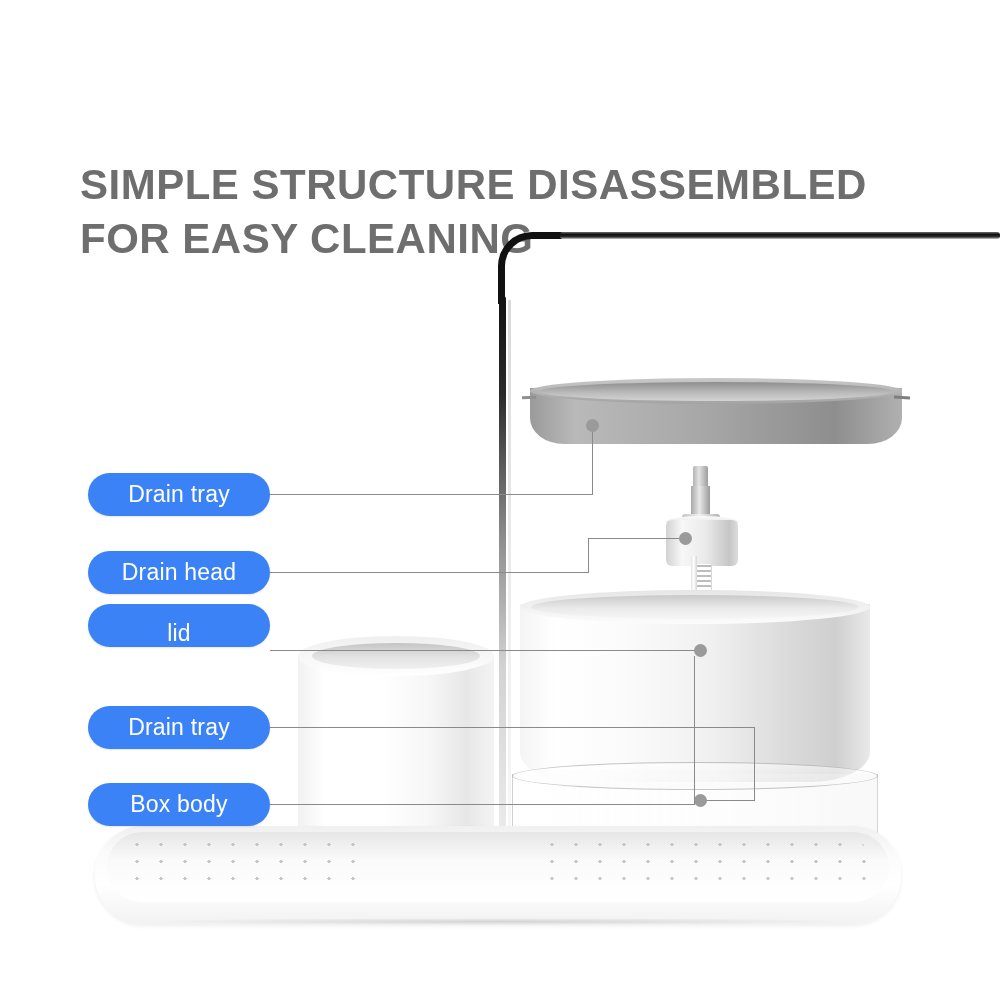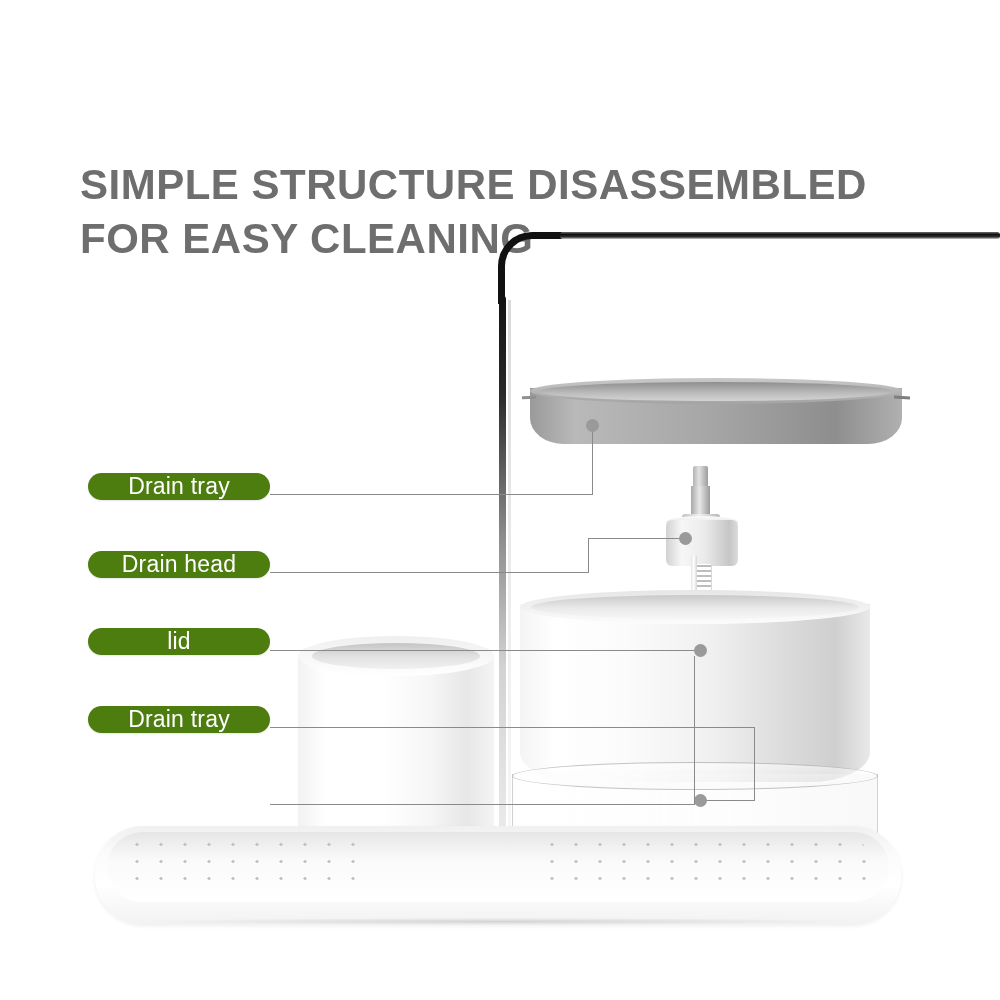--- a/index.html
+++ b/index.html
@@ -21,22 +21,22 @@
     margin-top:40px;
   }
   .subcopy{
     position:absolute;left:82px;top:248px;width:400px;
     font-size:27px;line-height:43px;font-weight:normal;
     color:#5f5f5f;white-space:pre-line;
   }
 
   
   .pill{
-    position:absolute;height:27px;border-radius:22px;
-    background:#4d7c0f;color:#ffffff;
+    position:absolute;height:43px;border-radius:22px;
+    background:#3b82f6;color:#ffffff;
     display:flex;align-items:center;justify-content:center;
     font-size:23px;letter-spacing:0.2px;
     box-shadow:0 1px 2px rgba(0,0,0,0.10);
   }
   .pill-label{pointer-events:none;}
 
   
   .leader{position:absolute;background:#8a8a8a;}
   .leader-h{height:1.4px;}
   .leader-v{width:1.4px;}
@@ -288,20 +288,23 @@
 
   <div class="leader leader-h" style="left:270px;top:804px;width:424px;"></div>
   <div class="leader leader-v" style="left:694px;top:656px;height:149px;"></div>
 
   <div class="pill" style="left:88px;top:473px;width:182px;">
     <span class="pill-label">Drain tray</span>
   </div>
   <div class="pill" style="left:88px;top:551px;width:182px;">
     <span class="pill-label">Drain head</span>
   </div>
-  <div class="pill" style="left:88px;top:628px;width:182px;">
+  <div class="pill" style="left:88px;top:604px;width:182px;align-items:flex-end;">
     <span class="pill-label">lid</span>
   </div>
   <div class="pill" style="left:88px;top:706px;width:182px;">
     <span class="pill-label">Drain tray</span>
   </div>
+  <div class="pill" style="left:88px;top:783px;width:182px;">
+    <span class="pill-label">Box body</span>
+  </div>
 
 </div>
 
 </body></html>

